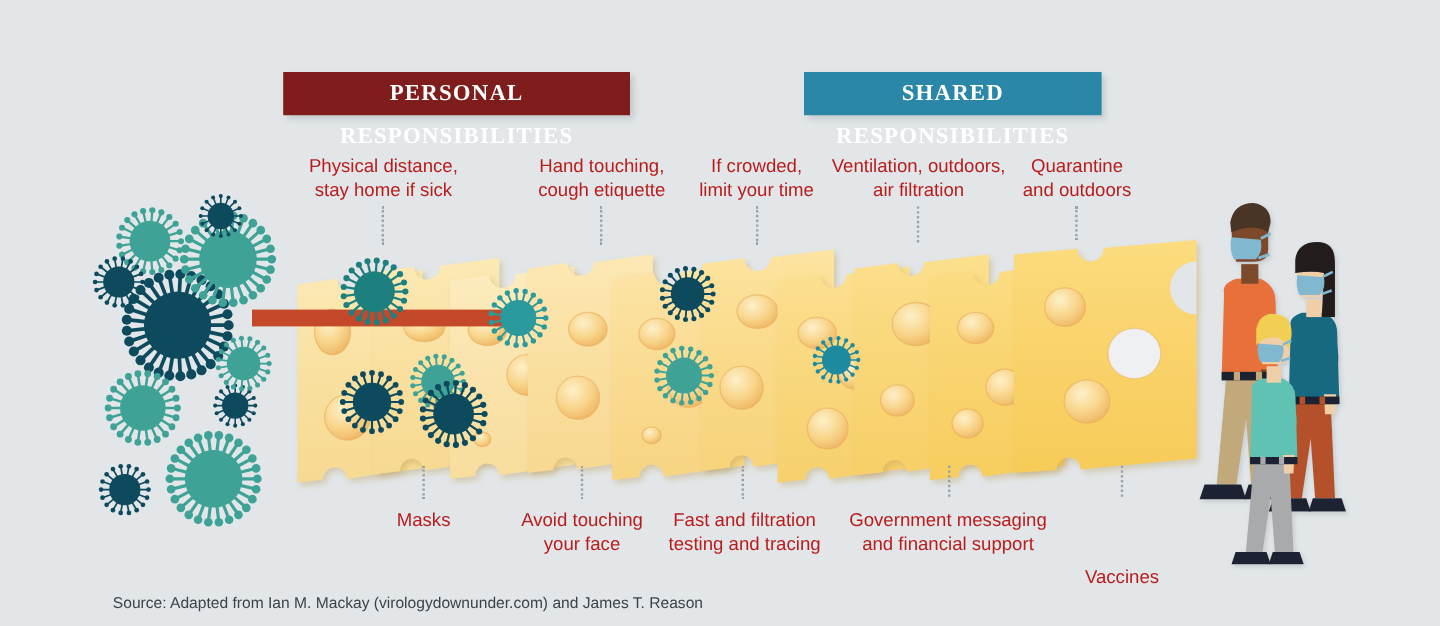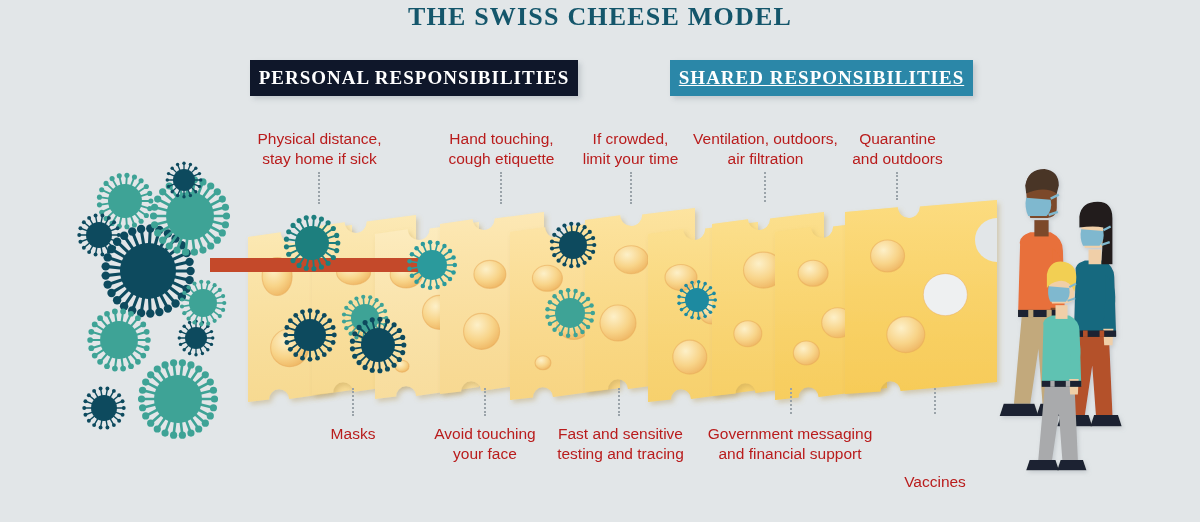--- a/index.html
+++ b/index.html
@@ -34,31 +34,30 @@
     line-height: 36px;
     text-align: center;
     color: #ffffff;
     font-family: "Liberation Serif", serif;
     font-weight: bold;
     font-size: 19px;
     letter-spacing: 1px;
     box-shadow: 3px 3px 5px rgba(120,130,140,0.28);
   }
   #banner-personal {
-    left: 250px;
+    left: 236px;
     top: 60px;
-    width: 328px;
-    background: #0f172a;
+    width: 289px;
+    background: #7f1d1d;
   }
   #banner-shared {
     left: 670px;
     top: 60px;
-    width: 303px;
+    width: 248px;
     background: #2b87a8;
-    text-decoration: underline;
   }
   .label {
     position: absolute;
     text-align: center;
     font-size: 15.5px;
     line-height: 20px;
     color: #b91c1c;
     white-space: pre-line;
   }
   .source {
@@ -77,21 +76,20 @@
     position: absolute;
     left: 0;
     top: 0;
   }
 </style>
 </head>
 <body>
 
 <div id="stage">
 
-  <div id="title">THE SWISS CHEESE MODEL</div>
 
   <div class="banner" id="banner-personal">PERSONAL RESPONSIBILITIES</div>
   <div class="banner" id="banner-shared">SHARED RESPONSIBILITIES</div>
 
   <svg id="svg-art" width="1200" height="522">
     <defs>
       <radialGradient id="holeGrad" cx="38%" cy="32%" r="72%">
         <stop offset="0%" stop-color="#fdf0c8"></stop>
         <stop offset="60%" stop-color="#f8d489"></stop>
         <stop offset="100%" stop-color="#efb764"></stop>
@@ -1037,23 +1035,24 @@
       <div class="label" style="left: 844px; top: 129px; width: 107px;">Quarantine
 and outdoors</div>
       <div class="dots" style="left: 896px; top: 172px; height: 28px;"></div>
     </div>
   <div id="labels-bottom">
       <div class="label" style="left: 308px; top: 424px; width: 90px;">Masks</div>
       <div class="dots" style="left: 352px; top: 388px; height: 28px;"></div>
       <div class="label" style="left: 420px; top: 424px; width: 130px;">Avoid touching
 your face</div>
       <div class="dots" style="left: 484px; top: 388px; height: 28px;"></div>
-      <div class="label" style="left: 548px; top: 424px; width: 145px;">Fast and sensitive
+      <div class="label" style="left: 548px; top: 424px; width: 145px;">Fast and filtration
 testing and tracing</div>
       <div class="dots" style="left: 618px; top: 388px; height: 28px;"></div>
       <div class="label" style="left: 700px; top: 424px; width: 180px;">Government messaging
 and financial support</div>
       <div class="dots" style="left: 790px; top: 388px; height: 26px;"></div>
       <div class="label" style="left: 890px; top: 424px; width: 90px; margin-top: 48px;">Vaccines</div>
       <div class="dots" style="left: 934px; top: 388px; height: 26px;"></div>
     </div>
 
+  <div class="source">Source: Adapted from Ian M. Mackay (virologydownunder.com) and James T. Reason</div>
 </div>
 
 </body></html>

